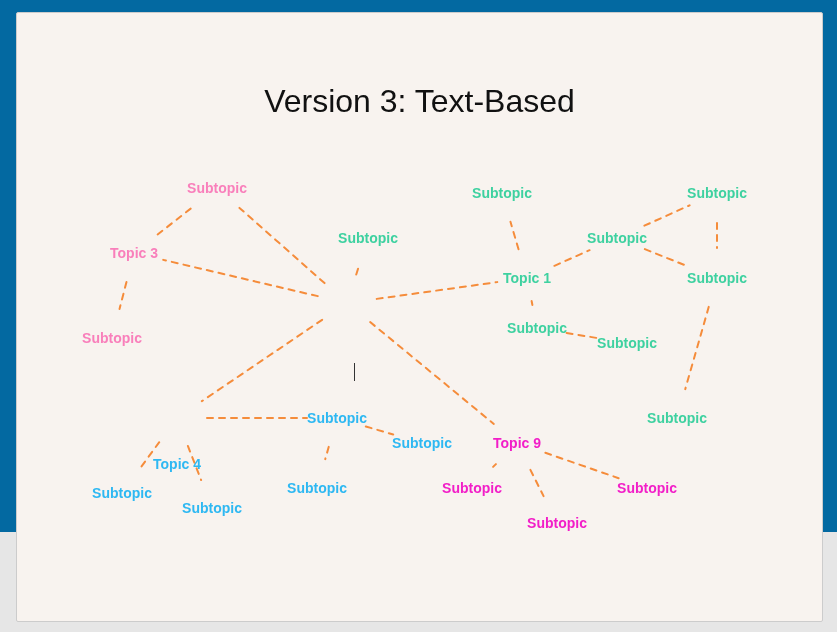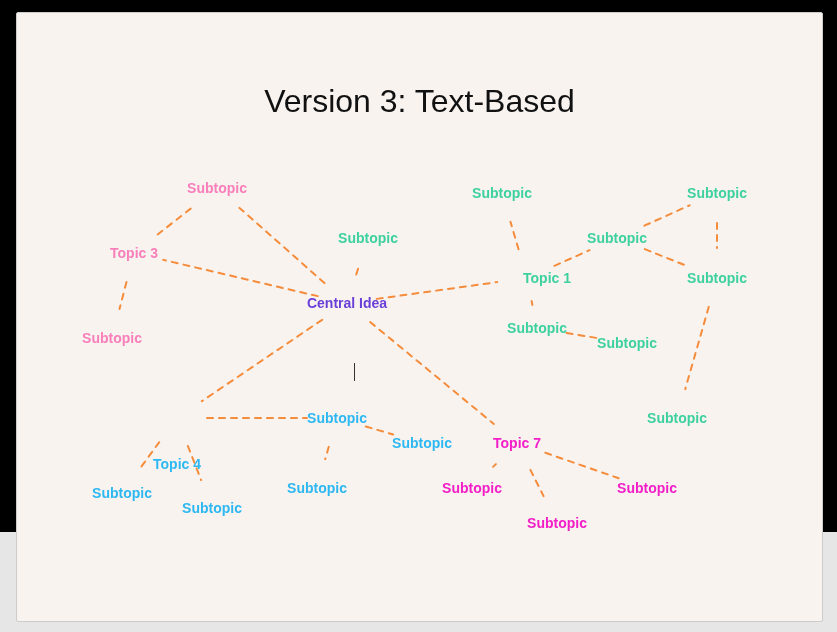--- a/index.html
+++ b/index.html
@@ -8,21 +8,21 @@
     width: 100%;
     height: 100%;
     background: #e6e6e6;
     font-family: -apple-system, BlinkMacSystemFont, "Segoe UI", Helvetica, Arial, sans-serif;
   }
   .outer {
     box-sizing: border-box;
     width: 837px;
     height: 532px;
     padding: 12px 16px 12px 16px;
-    background: #000000;
+    background: #0369a1;
   }
   .canvas {
     position: relative;
     width: 805px;
     height: 608px;
     background: #f8f3ef;
     border: 1px solid #cccccc;
     border-radius: 2px;
     overflow: hidden;
   }
@@ -97,33 +97,32 @@
         <line x1="528.3495822032078" y1="439.813316916495" x2="601.6504177967922" y2="465.186683083505"></line>
         <line x1="140.61914383231542" y1="221.50308013131925" x2="176.38085616768458" y2="193.49691986868075"></line>
         <line x1="109.48299372634294" y1="269.0429787845841" x2="102.51700627365706" y2="295.9570212154159"></line>
         <line x1="190" y1="405" x2="290" y2="405"></line>
         <line x1="348.7809650471381" y1="413.4649897197465" x2="376.2190349528619" y2="421.5350102802535"></line>
         <line x1="311.7583661630787" y1="433.8457184292247" x2="308.2416338369213" y2="446.1542815707753"></line>
         <line x1="170.87338783464844" y1="432.96014014623887" x2="184.12661216535156" y2="467.03985985376113"></line>
         <line x1="142.25909009117447" y1="429.1921498756712" x2="122.74090990882553" y2="455.8078501243288"></line>
       </svg>
 
-    <div class="node c-purple" style="left:330px; top:290px;">Central Idea</div>
 
-    <div class="node c-green" style="left:530px; top:265px;">Topic 1</div>
+    <div class="node c-green" style="left:510px; top:265px;">Topic 1</div>
     <div class="node c-green" style="left:485px; top:180px;">Subtopic</div>
     <div class="node c-green" style="left:600px; top:225px;">Subtopic</div>
     <div class="node c-green" style="left:520px; top:315px;">Subtopic</div>
     <div class="node c-green" style="left:700px; top:180px;">Subtopic</div>
     <div class="node c-green" style="left:700px; top:265px;">Subtopic</div>
     <div class="node c-green" style="left:610px; top:330px;">Subtopic</div>
     <div class="node c-green" style="left:660px; top:405px;">Subtopic</div>
     <div class="node c-green" style="left:351px; top:225px;">Subtopic</div>
 
-    <div class="node c-magenta" style="left:500px; top:430px;">Topic 7</div>
+    <div class="node c-magenta" style="left:500px; top:430px;">Topic 9</div>
     <div class="node c-magenta" style="left:455px; top:475px;">Subtopic</div>
     <div class="node c-magenta" style="left:540px; top:510px;">Subtopic</div>
     <div class="node c-magenta" style="left:630px; top:475px;">Subtopic</div>
 
     <div class="node c-pink" style="left:117px; top:240px;">Topic 3</div>
     <div class="node c-pink" style="left:200px; top:175px;">Subtopic</div>
     <div class="node c-pink" style="left:95px; top:325px;">Subtopic</div>
 
     <div class="node c-cyan" style="left:160px; top:405px;margin-top:46px;">Topic 4</div>
     <div class="node c-cyan" style="left:320px; top:405px;">Subtopic</div>

